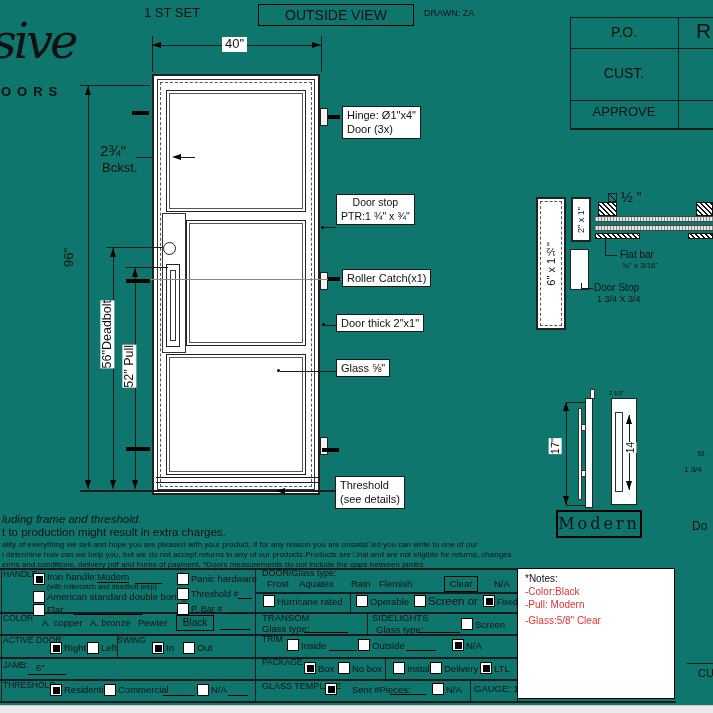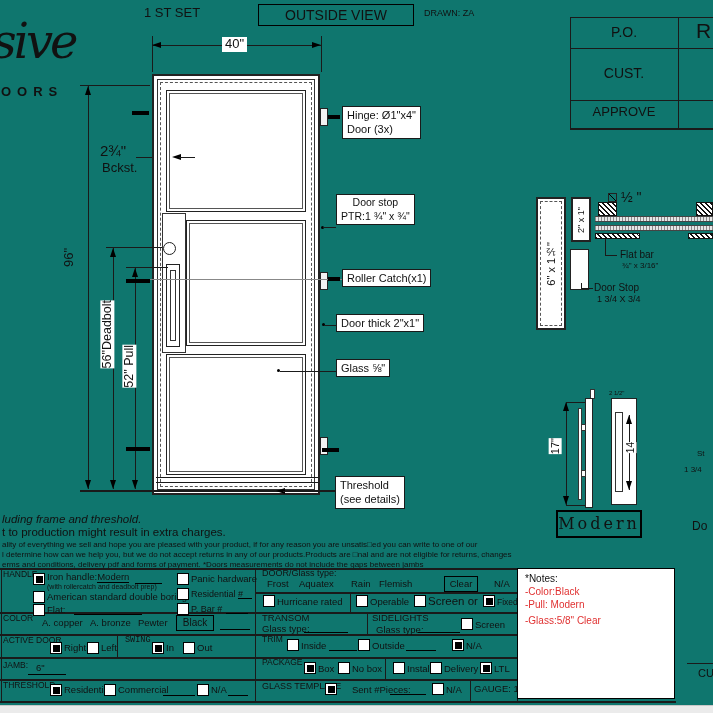--- a/index.html
+++ b/index.html
@@ -251,39 +251,39 @@
     <div class="blank-u" style="left:135px;top:583px;width:27px;"></div>
     <div class="lbl" style="left:47px;top:583px;font-size:7px;">(with rollercatch and deadbolt prep)</div>
     <span class="cb" style="left:33px;top:591px;"></span>
     <div class="lbl opt" style="left:47px;top:592px;">American standard double boring</div>
     <span class="cb" style="left:33px;top:604px;"></span>
     <div class="lbl opt" style="left:47px;top:605px;">Flat:</div>
     <div class="blank-u" style="left:74px;top:614px;width:68px;"></div>
     <span class="cb" style="left:177px;top:573px;"></span>
     <div class="lbl opt" style="left:191px;top:574px;">Panic hardware</div>
     <span class="cb" style="left:177px;top:588px;"></span>
-    <div class="lbl" style="left:191px;top:589px;font-size:9px;">Residential #</div>
+    <div class="lbl" style="left:191px;top:589px;font-size:9px;">Threshold #</div>
     <div class="blank-u" style="left:238px;top:598px;width:14px;"></div>
     <span class="cb" style="left:177px;top:603px;"></span>
     <div class="lbl" style="left:191px;top:604px;font-size:9px;">P. Bar #</div>
     <div class="blank-u" style="left:226px;top:613px;width:22px;"></div>
 
     <div class="lbl sec-lbl" style="left:3px;top:614px;">COLOR</div>
     <div class="lbl opt" style="left:42px;top:618px;">A. copper</div>
     <div class="lbl opt" style="left:90px;top:618px;">A. bronze</div>
     <div class="lbl opt" style="left:138px;top:618px;">Pewter</div>
     <div class="lbl" style="left:176px;top:615px;width:36px;height:14px;border:1.8px solid #000;text-align:center;font-size:10px;line-height:14px;">Black</div>
     <div class="blank-u" style="left:220px;top:629px;width:30px;"></div>
 
     <div class="lbl sec-lbl" style="left:3px;top:636px;">ACTIVE DOOR</div>
     <span class="cb checked" style="left:50px;top:642px;"></span>
     <div class="lbl opt" style="left:64px;top:643px;">Right</div>
     <span class="cb" style="left:87px;top:642px;"></span>
     <div class="lbl opt" style="left:101px;top:643px;">Left</div>
-    <div class="lbl sec-lbl" style="left:125px;top:636px;font-family:Liberation Mono, monospace;">SWING</div>
+    <div class="lbl sec-lbl" style="left:117px;top:636px;">SWING</div>
     <span class="cb checked" style="left:152px;top:642px;"></span>
     <div class="lbl opt" style="left:166px;top:643px;">In</div>
     <span class="cb" style="left:183px;top:642px;"></span>
     <div class="lbl opt" style="left:197px;top:643px;">Out</div>
 
     <div class="lbl sec-lbl" style="left:3px;top:661px;">JAMB:</div>
     <div class="lbl opt" style="left:36px;top:663px;">6"</div>
     <div class="blank-u" style="left:28px;top:674px;width:38px;"></div>
 
     <div class="lbl sec-lbl" style="left:3px;top:681px;">THRESHOLD</div>

